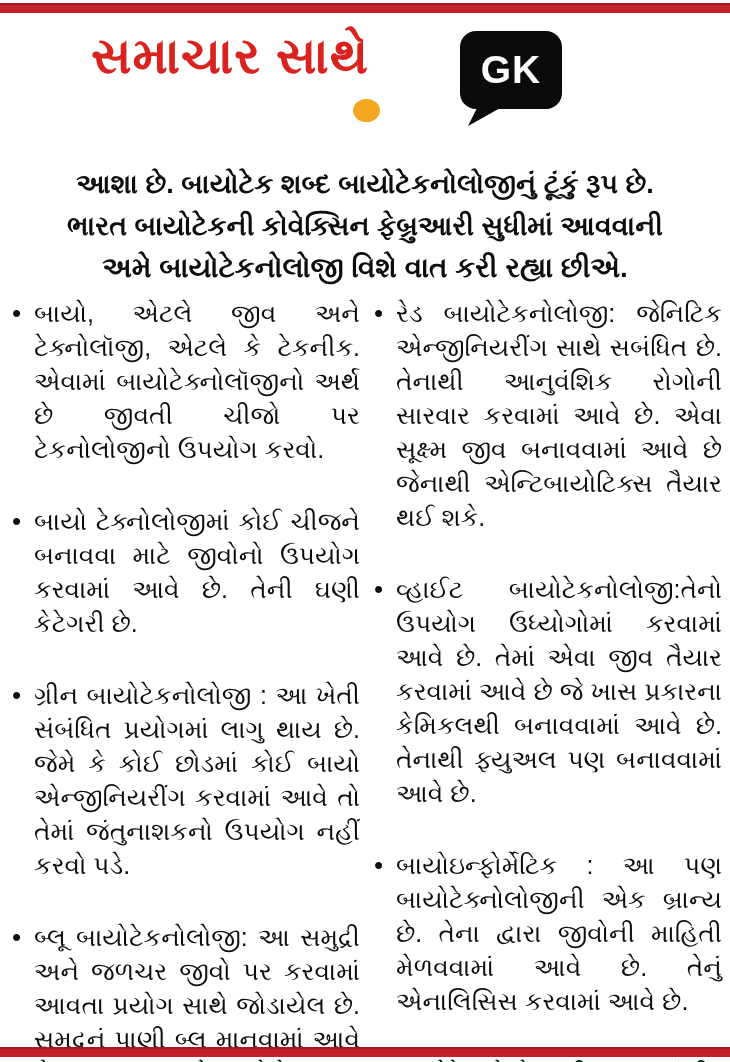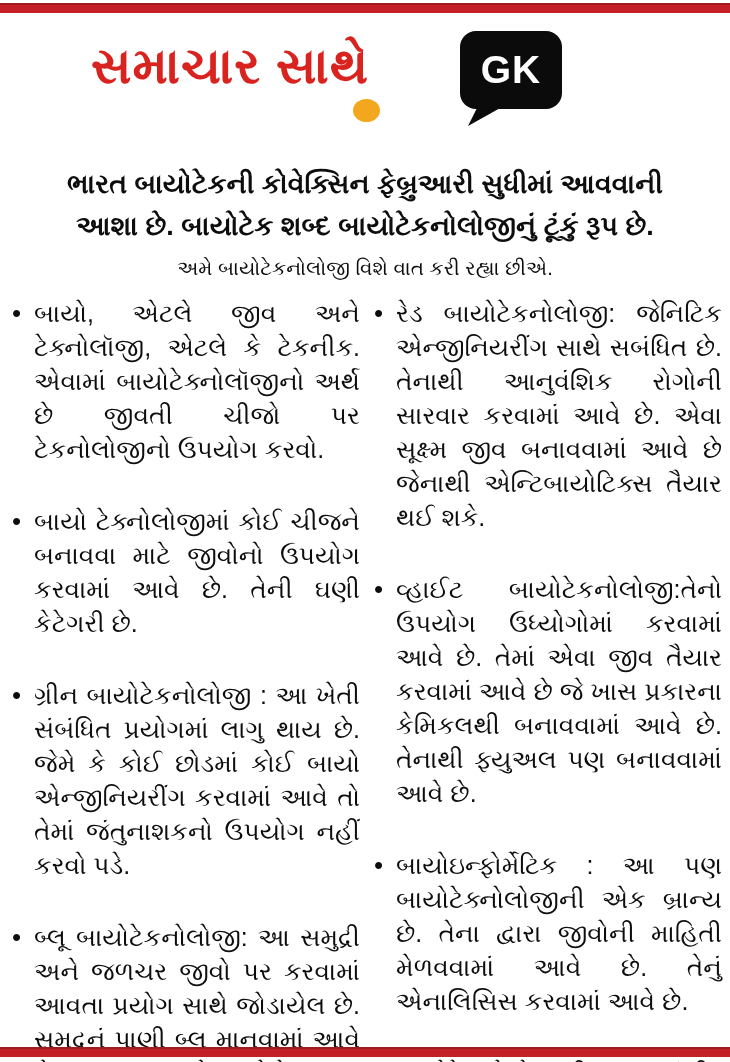--- a/index.html
+++ b/index.html
@@ -24,21 +24,21 @@
   .bar{
     position:absolute;left:0;right:0;height:10px;
     background:var(--bar_red);
     border-top:2px solid #9e1b20;
   }
   .bar.top{top:3px;}
   .bar.bottom{top:1047px;}
 
   
   .title{
-    position:absolute;top:36px;left:0;width:460px;
+    position:absolute;top:26px;left:0;width:460px;
     text-align:center;
     font-size:50px;font-weight:800;
     color:var(--accent_red);
     letter-spacing:1px;
     line-height:1.2;
   }
   .gk-logo{
     position:absolute;left:460px;top:31px;
     width:102px;height:78px;
     background:var(--logo_bg);
@@ -72,21 +72,21 @@
 
   
   .intro{
     position:absolute;top:163px;left:15px;right:15px;
     text-align:center;
   }
   .intro-line{
     font-size:27px;line-height:42px;font-weight:600;
     color:#0d0d0d;
   }
-  .intro-line.bold{font-weight:400;font-size:20px;}
+  .intro-line.bold{font-weight:700;font-size:28px;}
 
   
   .columns{
     position:absolute;top:296px;left:12px;right:8px;bottom:18px;
     display:flex;gap:14px;
   }
   .col{flex:1 1 0;min-width:0;}
   .bullet-item{
     display:flex;align-items:flex-start;
     margin-bottom:38px;
@@ -116,22 +116,22 @@
 
   <div class="title">સમાચાર સાથે</div>
 
   <div class="gk-logo">
     <span class="gk-text">GK</span>
   </div>
 
   <div class="brand-dot"></div>
 
   <div class="intro">
+    <div class="intro-line">આશા છે. બાયોટેક શબ્દ બાયોટેકનોલોજીનું ટૂંકું રૂપ છે.</div>
     <div class="intro-line">ભારત બાયોટેકની કોવેક્સિન ફેબ્રુઆરી સુધીમાં આવવાની</div>
-    <div class="intro-line">આશા છે. બાયોટેક શબ્દ બાયોટેકનોલોજીનું ટૂંકું રૂપ છે.</div>
     <div class="intro-line bold">અમે બાયોટેકનોલોજી વિશે વાત કરી રહ્યા છીએ.</div>
   </div>
 
   <div class="columns">
 
     <div class="col">
       <div class="bullet-item">
         <span class="bullet-dot">•</span>
         <span class="bullet-text">બાયો, એટલે જીવ અને ટેક્નોલૉજી, એટલે કે ટેકનીક. એવામાં બાયોટેક્નોલૉજીનો અર્થ છે જીવતી ચીજો પર ટેકનોલોજીનો ઉપયોગ કરવો.</span>
       </div>

